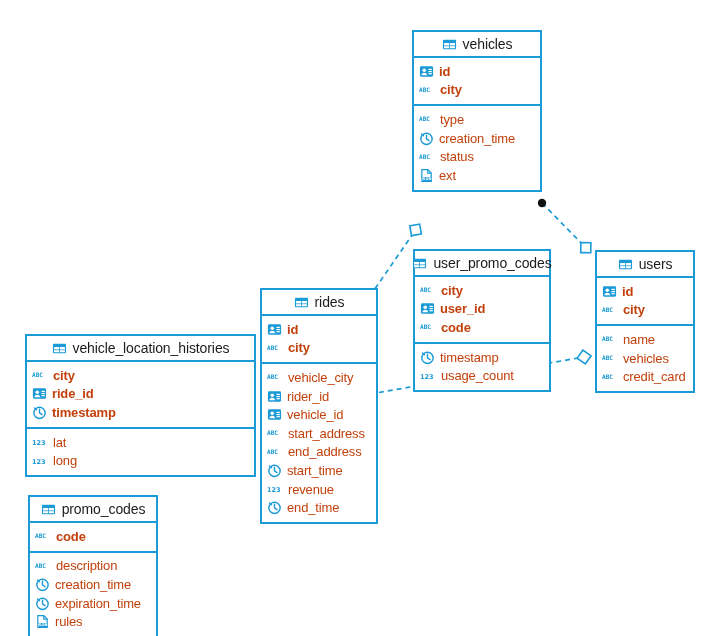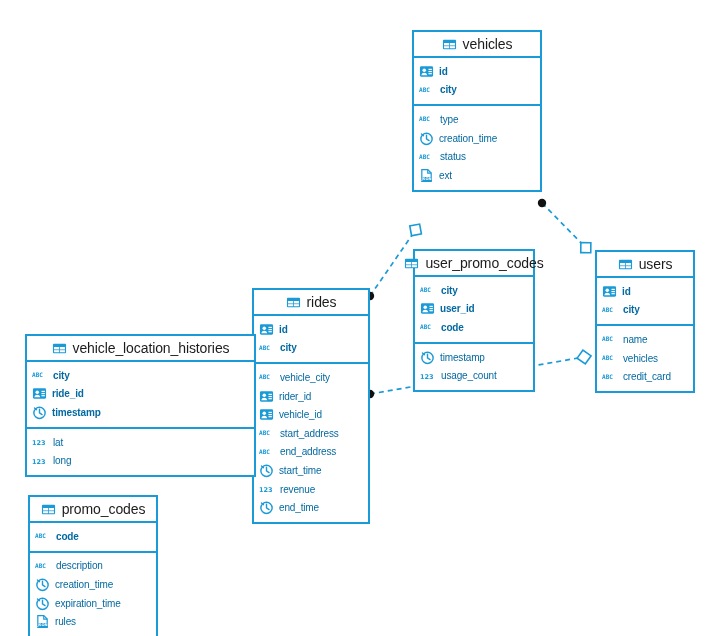--- a/index.html
+++ b/index.html
@@ -60,22 +60,22 @@
   }
   .field-row {
     display: flex;
     align-items: center;
     gap: 5px;
     height: 18.6px;
     padding: 0 6px 0 5px;
     white-space: nowrap;
   }
   .field-name {
-    font-size: 10px;
-    color: #0369a1;
+    font-size: 13px;
+    color: #c2410c;
     letter-spacing: -0.15px;
   }
   .field-row.pk .field-name {
     font-weight: bold;
   }
   .ic {
     width: 15px;
     height: 15px;
     flex: 0 0 15px;
     display: block;
@@ -176,21 +176,21 @@
                 <path d="M3 1.8h6.4L13 5.4v8.8H3z" fill="#fff" stroke="#1a9ad6" stroke-width="1.3"></path>
                 <path d="M9.3 1.9v3.6H13" fill="none" stroke="#1a9ad6" stroke-width="1.2"></path>
                 <rect x="2.2" y="9.6" width="11.6" height="4.4" rx="0.6" fill="#1a9ad6"></rect>
                 <text x="8" y="13.2" text-anchor="middle" font-family="DejaVu Sans, sans-serif" font-size="3.9" font-weight="bold" fill="#fff">JSON</text>
               </svg>
             </span>
             <span class="field-name">ext</span>
           </div>
         </div>
       </div>
-      <div class="table-node" style="left: 413px; top: 249px; width: 122px;">
+      <div class="table-node" style="left: 413px; top: 249px; width: 138px;">
         <div class="tbl-header">
           <span style="display: flex;">
             <svg viewBox="0 0 16 16" class="ic">
               <rect x="1" y="3" width="14" height="10" rx="1" fill="#1a9ad6"></rect>
               <rect x="2.2" y="6.4" width="5.4" height="2.6" fill="#fff"></rect>
               <rect x="8.4" y="6.4" width="5.4" height="2.6" fill="#fff"></rect>
               <rect x="2.2" y="9.8" width="5.4" height="2.2" fill="#fff"></rect>
               <rect x="8.4" y="9.8" width="5.4" height="2.2" fill="#fff"></rect>
             </svg>
           </span>
@@ -304,21 +304,21 @@
           <div class="field-row">
             <span style="display: flex; align-items: center;">
               <svg viewBox="0 0 22 12" class="ic" style="width:16px;height:12px;flex:0 0 16px">
                 <text x="0" y="9.4" font-family="DejaVu Sans Mono, monospace" font-size="8.4" font-weight="bold" fill="#1a9ad6" letter-spacing="0">ABC</text>
               </svg>
             </span>
             <span class="field-name">credit_card</span>
           </div>
         </div>
       </div>
-      <div class="table-node" style="left: 252px; top: 288px; width: 118px;">
+      <div class="table-node" style="left: 260px; top: 288px; width: 118px;">
         <div class="tbl-header">
           <span style="display: flex;">
             <svg viewBox="0 0 16 16" class="ic">
               <rect x="1" y="3" width="14" height="10" rx="1" fill="#1a9ad6"></rect>
               <rect x="2.2" y="6.4" width="5.4" height="2.6" fill="#fff"></rect>
               <rect x="8.4" y="6.4" width="5.4" height="2.6" fill="#fff"></rect>
               <rect x="2.2" y="9.8" width="5.4" height="2.2" fill="#fff"></rect>
               <rect x="8.4" y="9.8" width="5.4" height="2.2" fill="#fff"></rect>
             </svg>
           </span>

